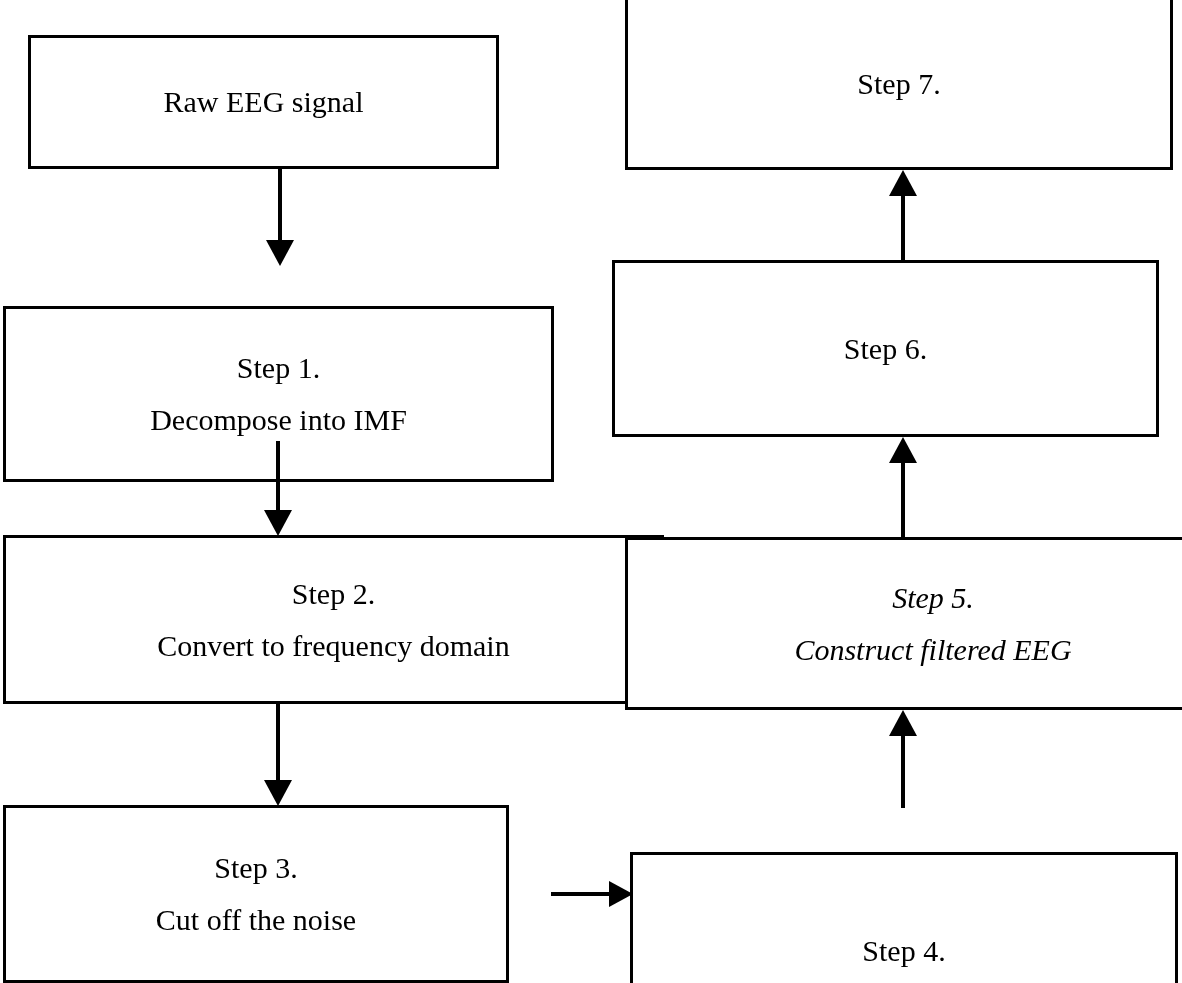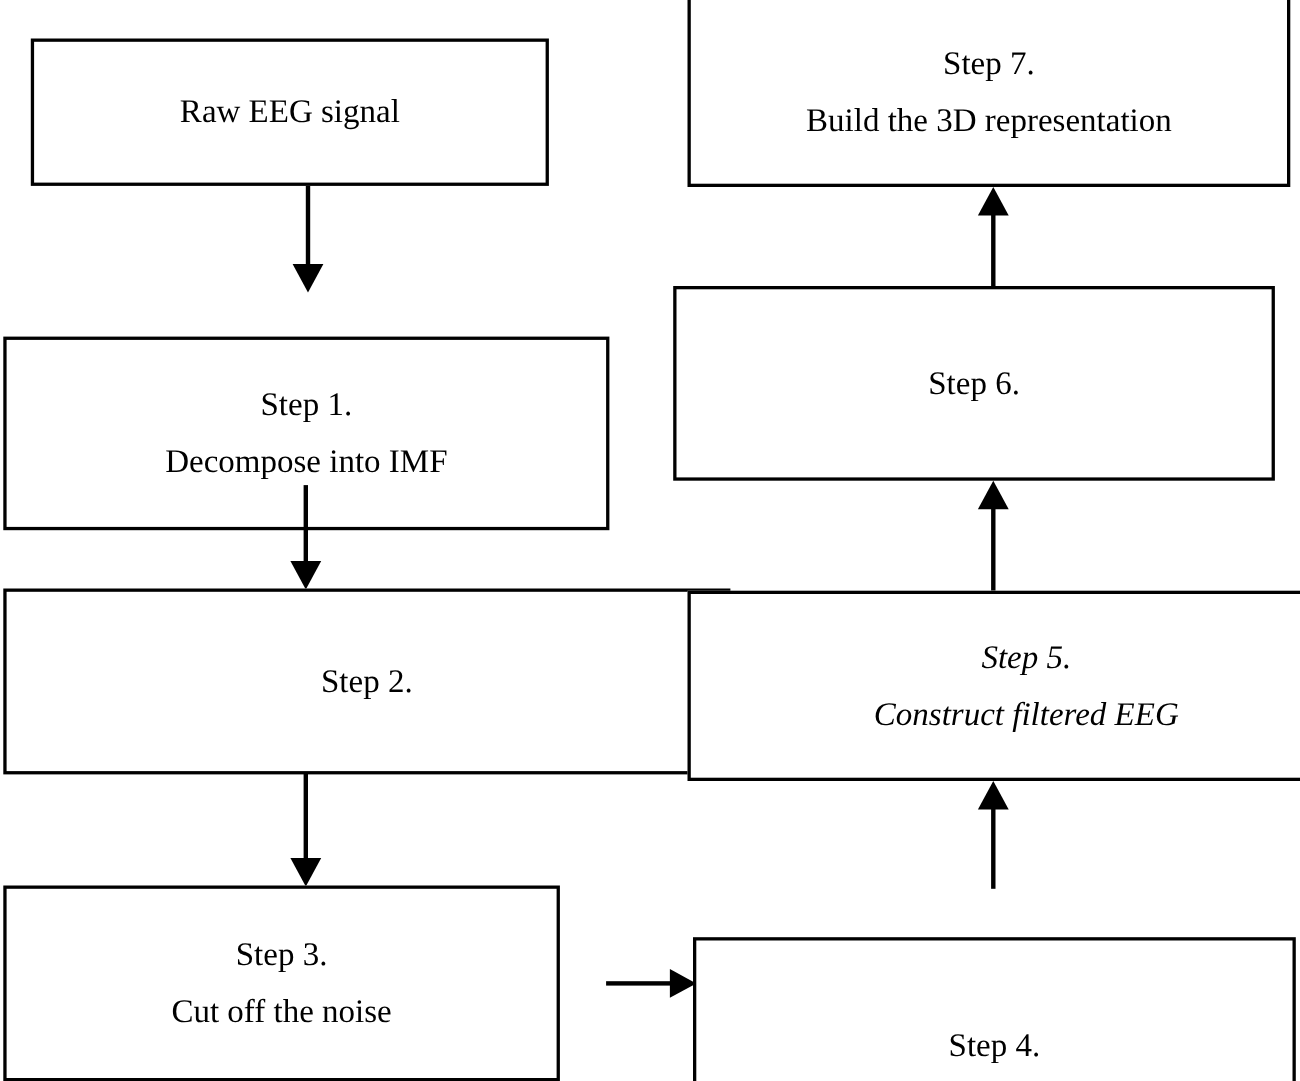--- a/index.html
+++ b/index.html
@@ -110,40 +110,40 @@
     <span class="ln">Decompose into IMF</span>
   </div>
 
   <div class="conn" style="left:264px; top:441px; width:28px; height:95px;">
     <div class="shaft-v" style="height:73px;"></div>
     <div class="head-down"></div>
   </div>
 
   <div class="node gap" style="left:3px; top:535px; width:661px; height:169px;">
     <span class="ln">Step 2.</span>
+    <span class="ln">Convert to frequency domain</span>
   </div>
 
   <div class="conn" style="left:264px; top:703px; width:28px; height:103px;">
     <div class="shaft-v" style="height:81px;"></div>
     <div class="head-down"></div>
   </div>
 
   <div class="node gap" style="left:3px; top:805px; width:506px; height:178px;">
     <span class="ln">Step 3.</span>
     <span class="ln">Cut off the noise</span>
   </div>
 
   <div class="conn" style="left:551px; top:880px; width:82px; height:28px;">
     <div class="shaft-h" style="width:62px;"></div>
     <div class="head-right"></div>
   </div>
 
   <div class="node gap" style="left:625px; top:-3px; width:548px; height:173px;">
     <span class="ln">Step 7.</span>
-    <span class="ln">Build the 3D representation</span>
   </div>
 
   <div class="conn" style="left:889px; top:170px; width:28px; height:92px;">
     <div class="head-up"></div>
     <div class="shaft-v" style="top:22px; height:70px;"></div>
   </div>
 
   <div class="node tight" style="left:612px; top:260px; width:547px; height:177px;">
     <span class="ln">Step 6.</span>
   </div>

